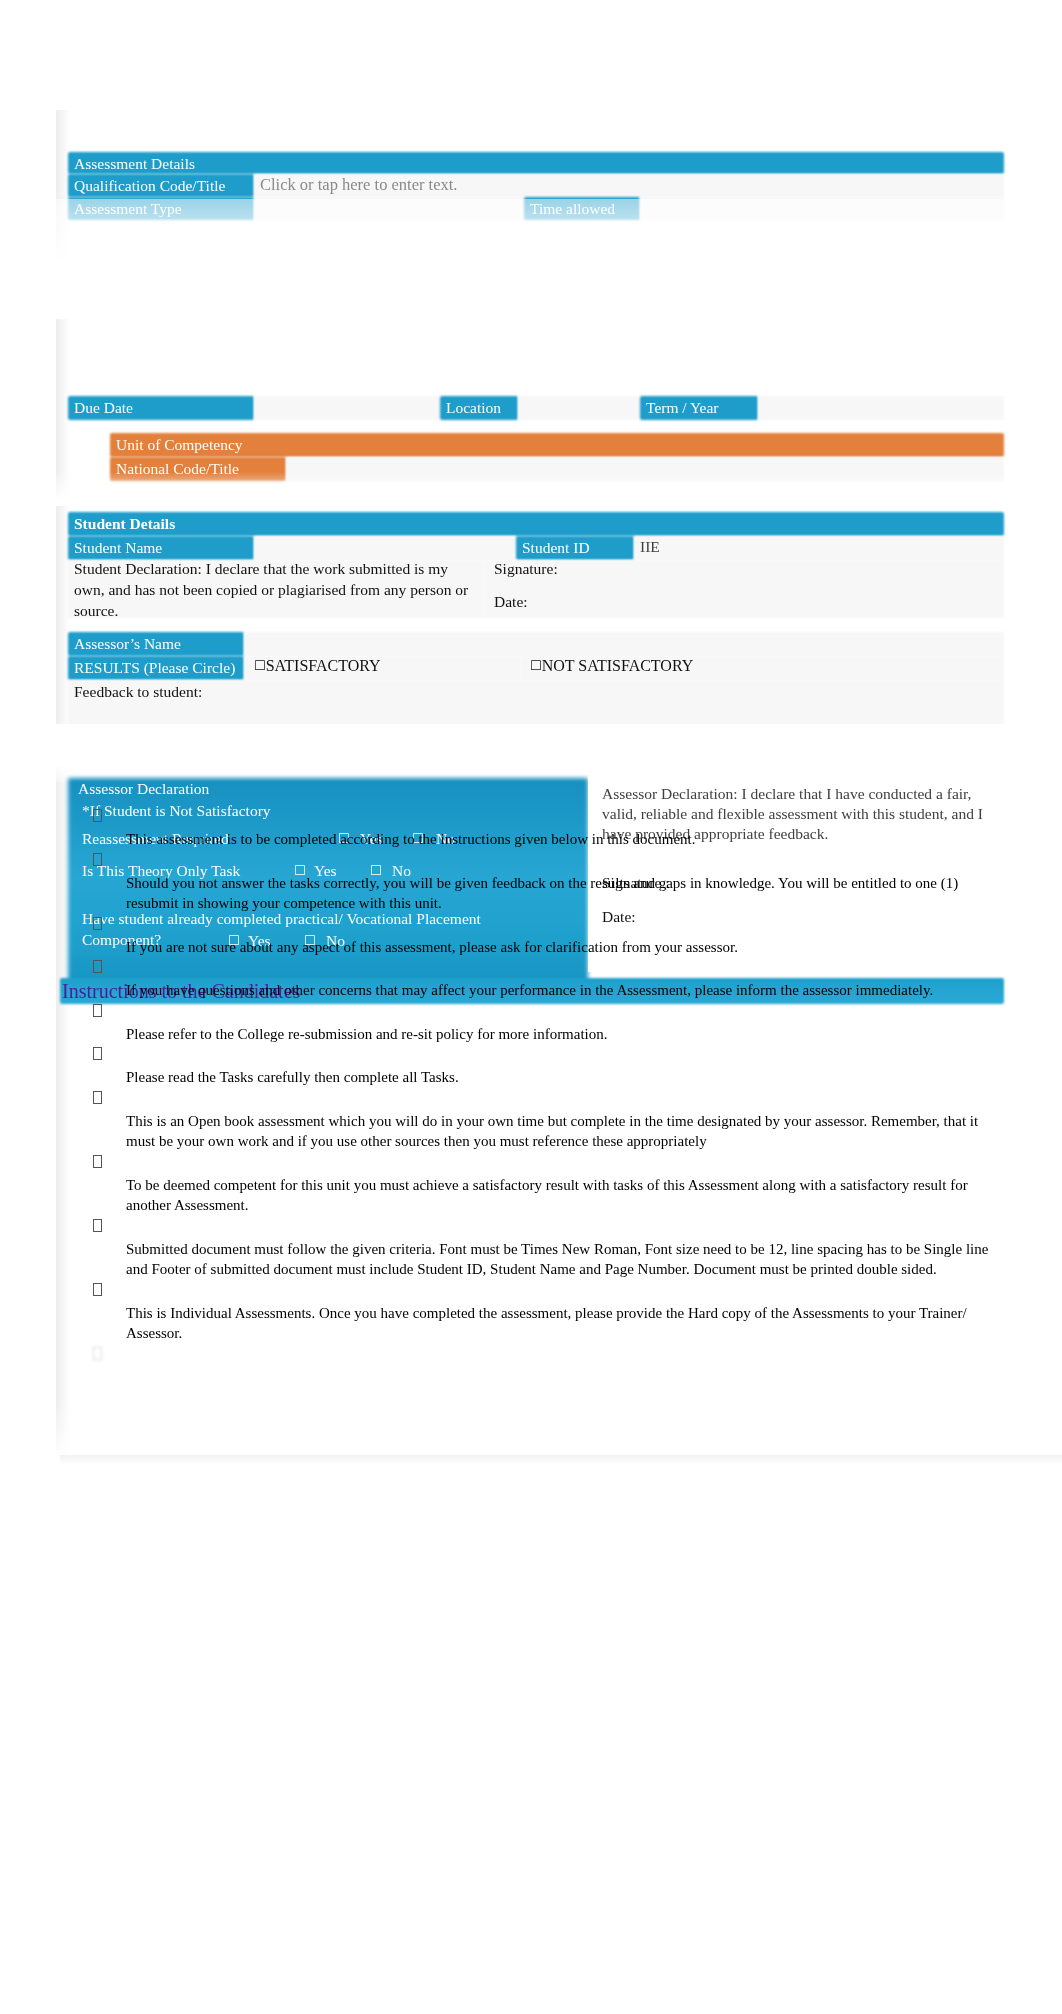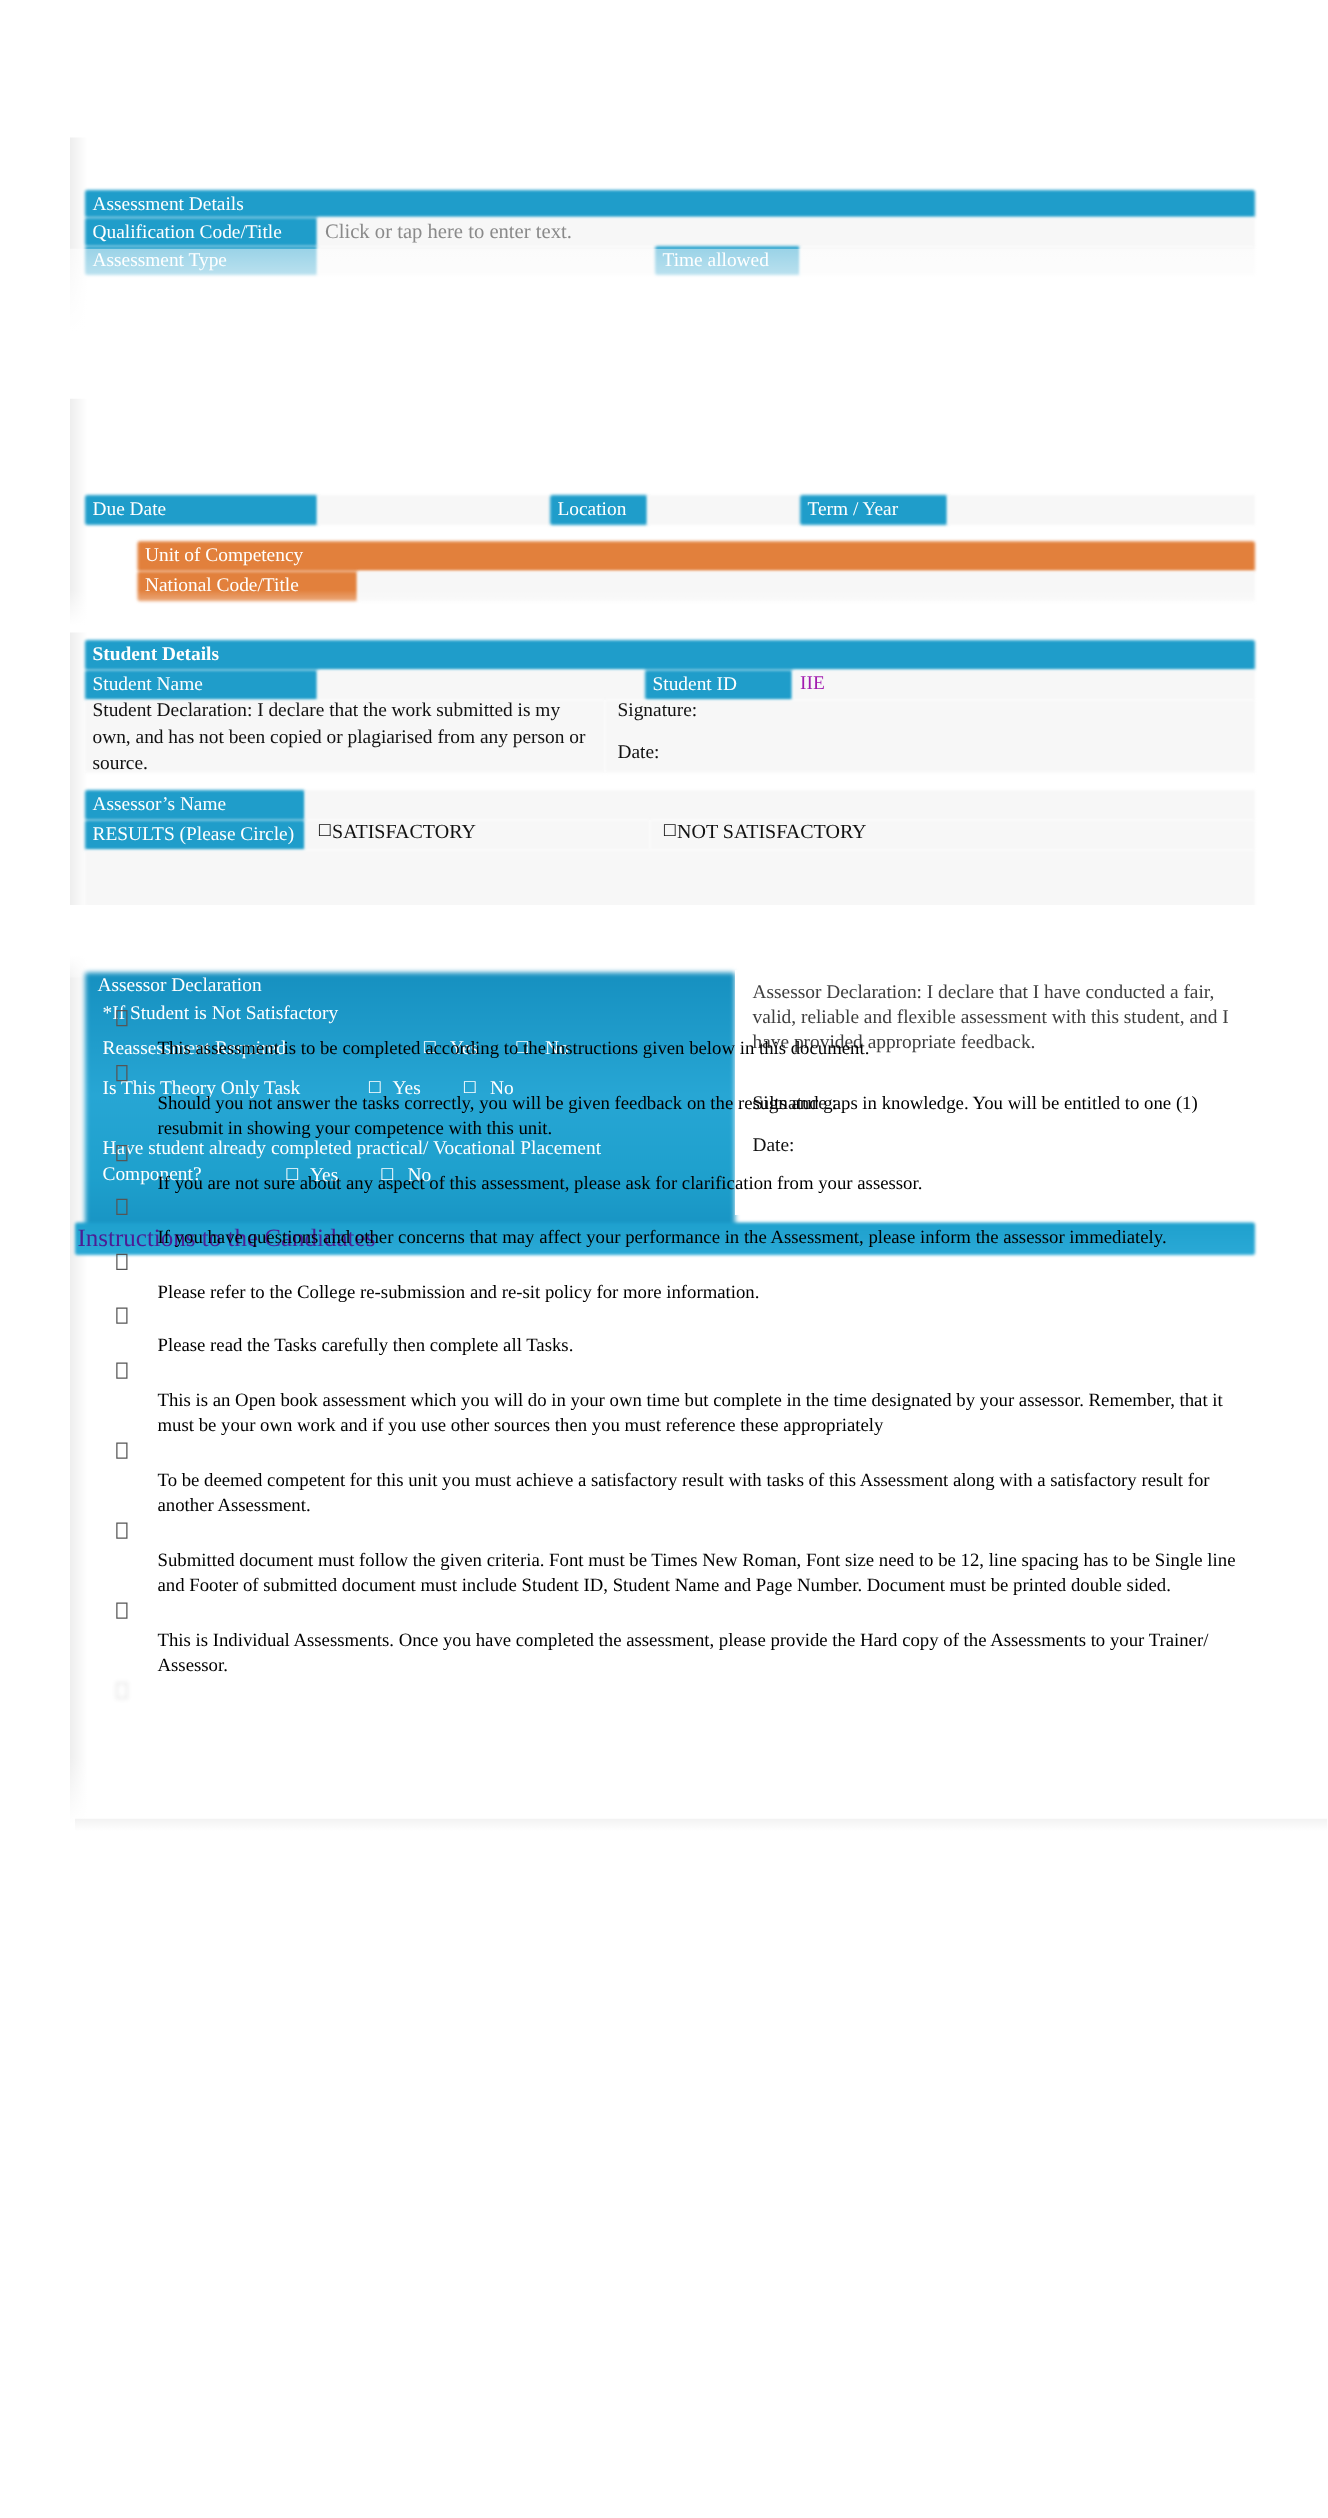--- a/index.html
+++ b/index.html
@@ -182,21 +182,21 @@
   <div class="cell hdr soft" style="left:0px; top:0px; width:936px; height:24px; border-radius:2px;"></div>
   <div class="cell" style="left:0px; top:-1px; width:260px; height:25px; color:#fff;font-weight:bold;">Student Details</div>
 
   <div class="cell hdr soft" style="left:0px; top:24px; width:186px; height:24px; border-radius:2px;"></div>
   <div class="cell" style="left:0px; top:23px; width:190px; height:25px; color:#fff;">Student Name</div>
   <div class="cell white-field soft" style="left:186px; top:24px; width:262px; height:24px;"></div>
 
   <div class="cell hdr soft" style="left:448px; top:24px; width:118px; height:24px; border-radius:2px;"></div>
   <div class="cell" style="left:448px; top:23px; width:130px; height:25px; color:#fff;">Student ID</div>
   <div class="cell white-field soft" style="left:566px; top:24px; width:370px; height:24px;"></div>
-  <div class="cell" style="left:566px; top:22px; width:200px; height:26px; color:#a21caf;">IIE</div>
+  <div class="cell" style="left:566px; top:22px; width:200px; height:26px; color:#404040;">IIE</div>
 
   <div class="cell white-field soft" style="left:0px; top:48px; width:416px; height:58px;"></div>
   <div class="cell" style="left:0px; top:44px; width:412px; height:62px; display:block; color:#111;">Student Declaration:   I declare that the work submitted is my own, and has not been copied or plagiarised from any person or source.</div>
 
   <div class="cell white-field soft" style="left:416px; top:48px; width:520px; height:58px;"></div>
   <div class="cell" style="left:420px; top:44px; width:280px; height:24px; color:#111;">Signature:</div>
   <div class="cell" style="left:420px; top:77px; width:280px; height:24px; color:#111;">Date:</div>
 </div>
 
 <div class="tbl" style="left:68px; top:632px; width:936px; height:80px;">
@@ -214,20 +214,21 @@
       <span>SATISFACTORY</span>
   </div>
 
   <div class="cell white-field soft" style="left:452px; top:24px; width:484px; height:24px;"></div>
   <div class="cell" style="left:456px; top:21px; width:330px; height:28px; color:#111; font-size:16px;">
     <span class="cb">☐</span>
       <span>NOT SATISFACTORY</span>
   </div>
 
   <div class="cell white-field soft" style="left:0px; top:48px; width:936px; height:46px;"></div>
+  <div class="cell" style="left:0px; top:47px; width:400px; height:25px; color:#111;">Feedback to student:</div>
 </div>
 
 <div class="fade-strip" style="left:56px; top:724px; width:1006px; height:58px;
      background:linear-gradient(to bottom, #ffffff 0%, #ffffff 70%, rgba(255,255,255,0.3) 100%);"></div>
 
 <div class="tbl" style="left:68px; top:778px; width:936px; height:218px;">
 
   <div class="hdr-flat soft2" style="position:absolute; left:0px; top:0px; width:520px; height:218px;
         background:linear-gradient(to bottom,#1690c0,#27a6d4 45%,#1ea0cd 75%,#1690c0); border-radius:2px;"></div>
 

